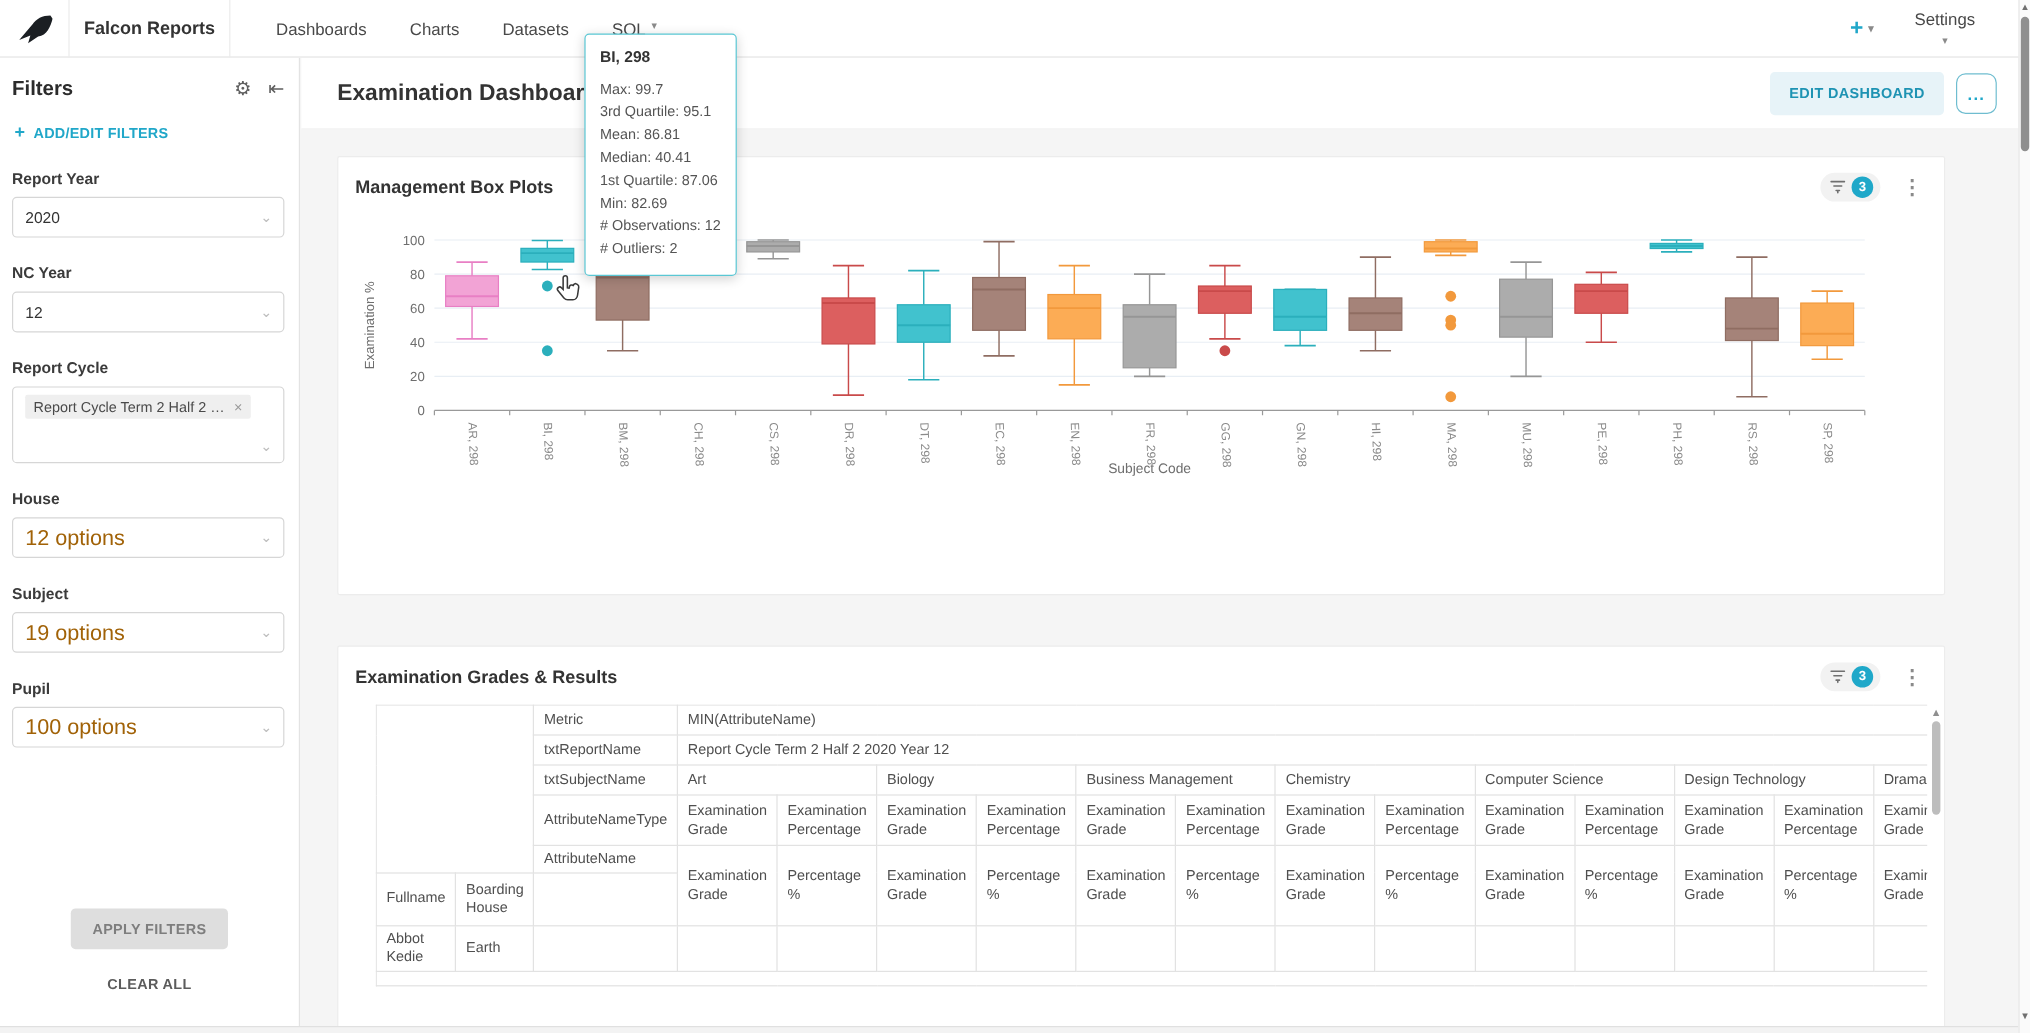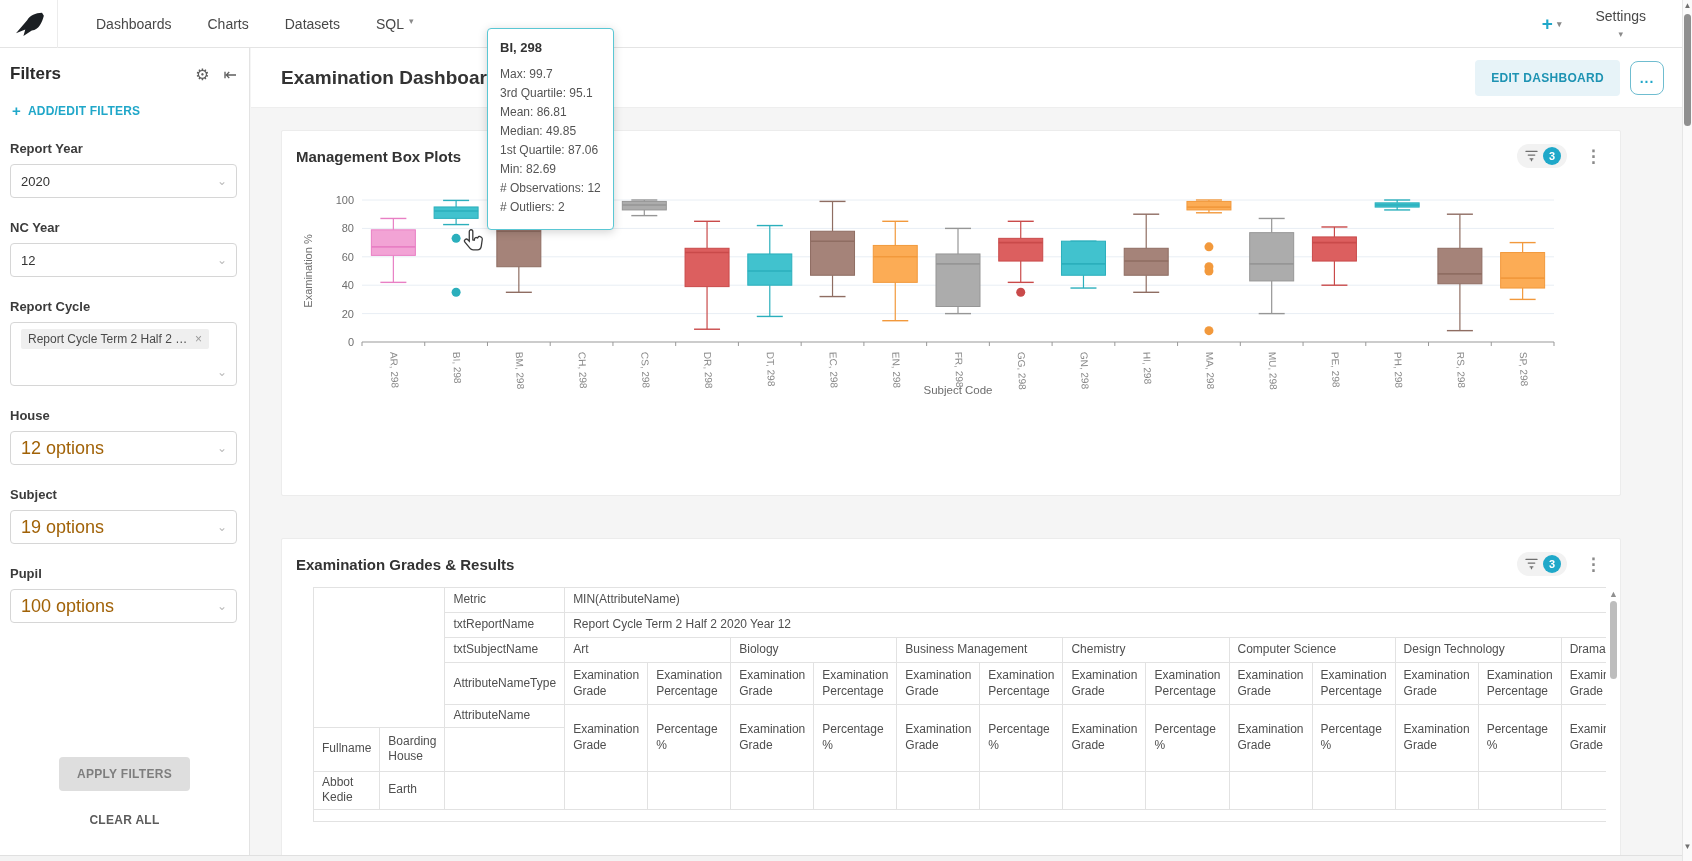--- a/index.html
+++ b/index.html
@@ -89,20 +89,21 @@
 <body>
 
 <div class="screen">
 
   <div class="navbar">
     <div class="nav-logo">
       <svg width="30" height="26" viewBox="0 0 32 28">
         <path d="M30 2c-7 0-13 3-16 8L2 24l10-4-2 7 9-6c8-1 11-9 13-16l-2-3z" fill="#1b1f23"></path>
       </svg>
     </div>
+    <div class="nav-brand">Falcon Reports</div>
     <div class="nav-items" id="nav-items">
         <div class="nav-item">
           <span>Dashboards</span>
         </div>
         <div class="nav-item">
           <span>Charts</span>
         </div>
         <div class="nav-item">
           <span>Datasets</span>
         </div>
@@ -549,21 +550,21 @@
 
     </div>
   </div>
 
   <div class="tooltip">
     <div class="tt-title">BI, 298</div>
     <div id="tooltip-lines">
         <div class="tt-line">Max: 99.7</div>
         <div class="tt-line">3rd Quartile: 95.1</div>
         <div class="tt-line">Mean: 86.81</div>
-        <div class="tt-line">Median: 49.85</div>
+        <div class="tt-line">Median: 40.41</div>
         <div class="tt-line">1st Quartile: 87.06</div>
         <div class="tt-line">Min: 82.69</div>
         <div class="tt-line"># Observations: 12</div>
         <div class="tt-line"># Outliers: 2</div>
       </div>
   </div>
 
   <div class="cursor-icon">
     <svg width="24" height="26" viewBox="0 0 20 22">
       <path d="M7.5 1.5c.9 0 1.5.7 1.5 1.6v7l1.2.2.3-1.2c.2-.8 1-1.2 1.7-1l.9.3.4-.7c.4-.6 1.2-.8 1.8-.4l.9.5c.6.4.9 1 .8 1.7l-.8 5.6c-.2 1.6-1.4 3.4-3.3 3.4H9.2c-1 0-1.9-.4-2.5-1.2L2.3 12c-.5-.7-.4-1.7.3-2.2.7-.6 1.6-.5 2.2.2L6 11.2V3.1c0-.9.6-1.6 1.5-1.6z" fill="#fff" stroke="#3a3a3a" stroke-width="1.1"></path>

